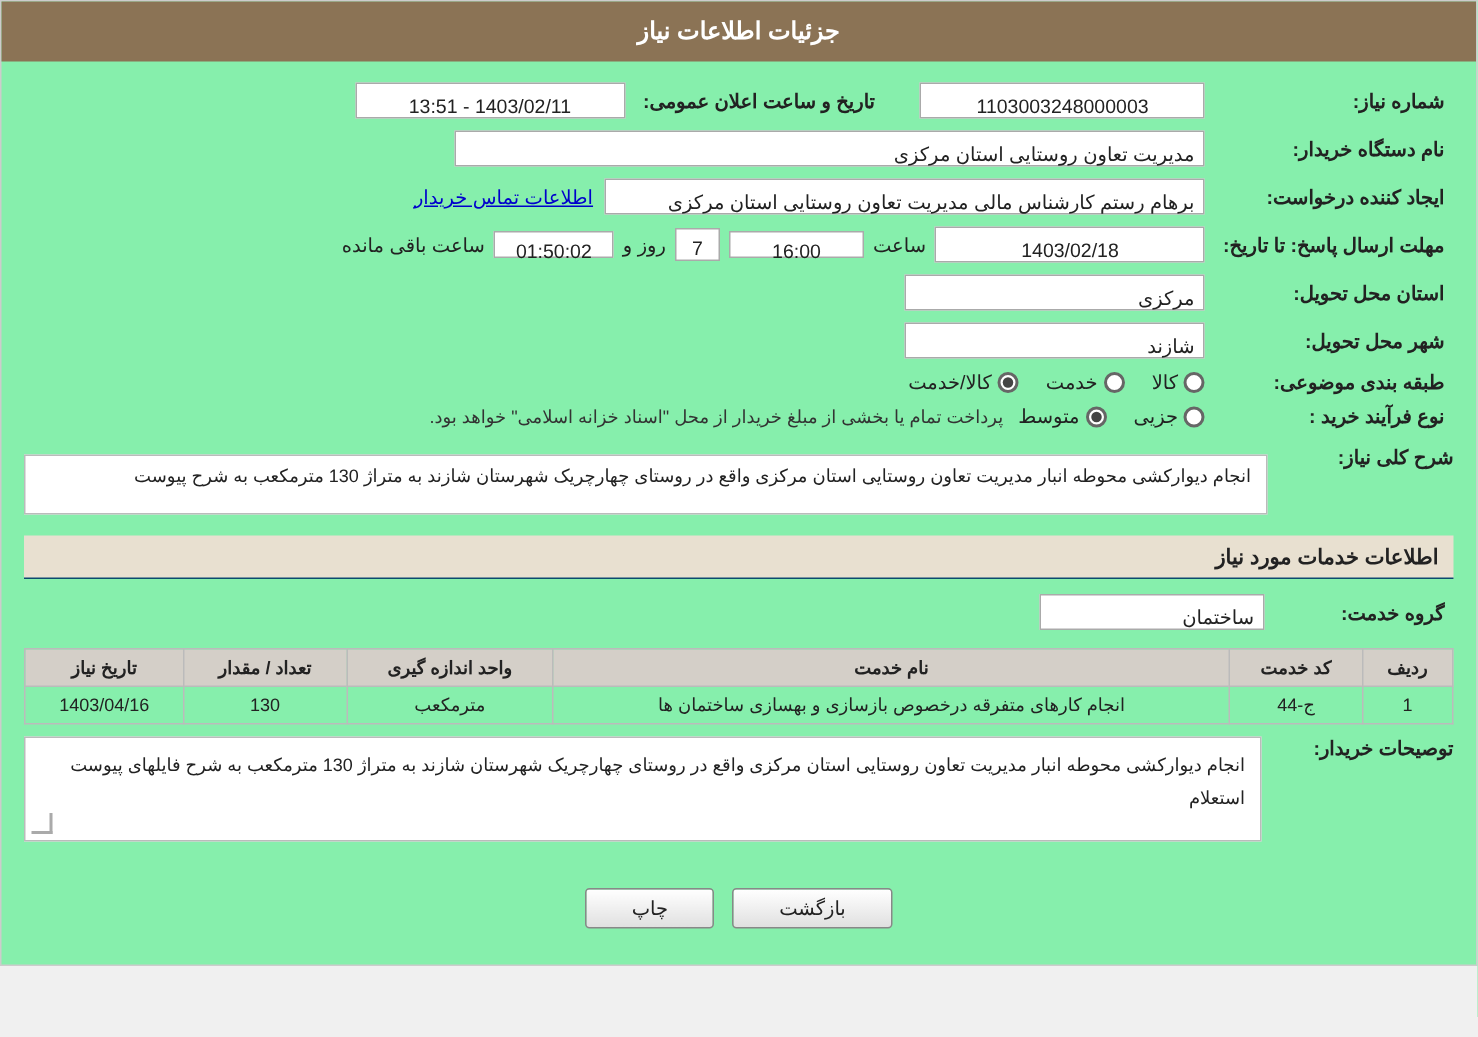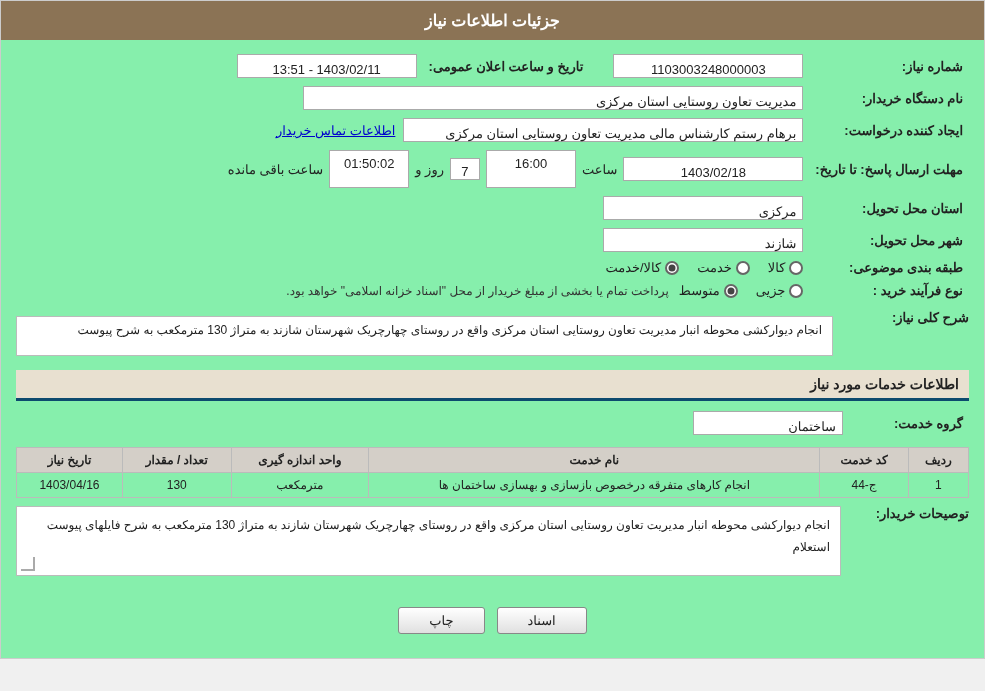--- a/index.html
+++ b/index.html
@@ -72,21 +72,21 @@
     .link-blue {
       color: #0000cc;
       text-decoration: underline;
       cursor: pointer;
     }
     .section-header {
       background: #e8e0d0;
       font-weight: bold;
       font-size: 14px;
       padding: 6px 10px;
-      border-bottom: 3px solid #0c4a6e;
+      border-bottom: 1px solid #0c4a6e;
       margin: 8px 0 6px 0;
     }
     .radio-group {
       display: flex;
       gap: 18px;
       align-items: center;
       direction: rtl;
     }
     .radio-item {
       display: flex;
@@ -195,21 +195,21 @@
       align-items: center;
       gap: 6px;
       direction: rtl;
     }
     .small-box {
       border: 1px solid #aaa;
       background: #fff;
       padding: 2px 6px;
       display: inline-block;
       min-width: 90px;
-      height: 38px;
+      height: 18px;
       line-height: 22px;
       text-align: center;
     }
     .number-box {
       border: 1px solid #aaa;
       background: #fff;
       padding: 2px 6px;
       display: inline-block;
       min-width: 30px;
       height: 22px;
@@ -321,21 +321,21 @@
                   <span>متوسط</span>
                 </div>
               </div>
               <span style="font-size:12px; color:#333;">پرداخت تمام یا بخشی از مبلغ خریدار از محل "اسناد خزانه اسلامی" خواهد بود.</span>
             </div>
           </td>
         </tr>
       </tbody>
         </table>
 
-      <div style="display:flex; align-items:flex-start; gap:16px; direction:rtl; margin:6px 0;">
+      <div style="display:flex; align-items:flex-start; gap:4px; direction:rtl; margin:6px 0;">
         <span style="font-weight:bold; white-space:nowrap; min-width:120px;">شرح کلی نیاز:</span>
         <div class="note-box" style="flex:1;">انجام دیوارکشی محوطه انبار مدیریت تعاون روستایی استان مرکزی واقع در روستای چهارچریک شهرستان شازند به متراژ 130 مترمکعب به شرح پیوست</div>
       </div>
 
       <div class="section-header">اطلاعات خدمات مورد نیاز</div>
 
       <table class="info-table" style="margin-bottom:6px;">
         <tbody>
             <tr>
           <td class="label-cell" style="width:120px;">گروه خدمت:</td>
@@ -368,19 +368,19 @@
             </tr>
           </tbody>
       </table>
 
       <div style="display:flex; align-items:flex-start; gap:8px; direction:rtl; margin:8px 0;">
         <span style="font-weight:bold; white-space:nowrap; min-width:120px;">توصیحات خریدار:</span>
         <div class="description-box" style="flex:1;">انجام دیوارکشی محوطه انبار مدیریت تعاون روستایی استان مرکزی واقع در روستای چهارچریک شهرستان شازند به متراژ 130 مترمکعب به شرح فایلهای پیوست استعلام</div>
       </div>
 
       <div class="buttons-row">
-        <button class="btn btn-back">اسناد</button>
+        <button class="btn btn-back">بازگشت</button>
         <button class="btn btn-print">چاپ</button>
       </div>
 
     </div>
   </div>
 </div>
 
 </body></html>

